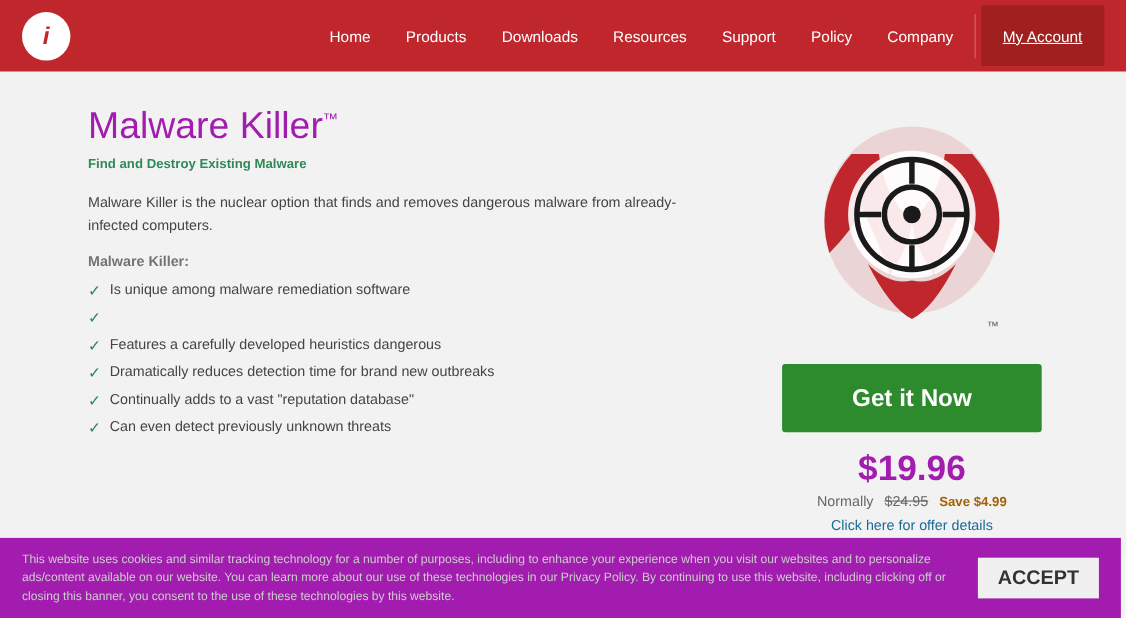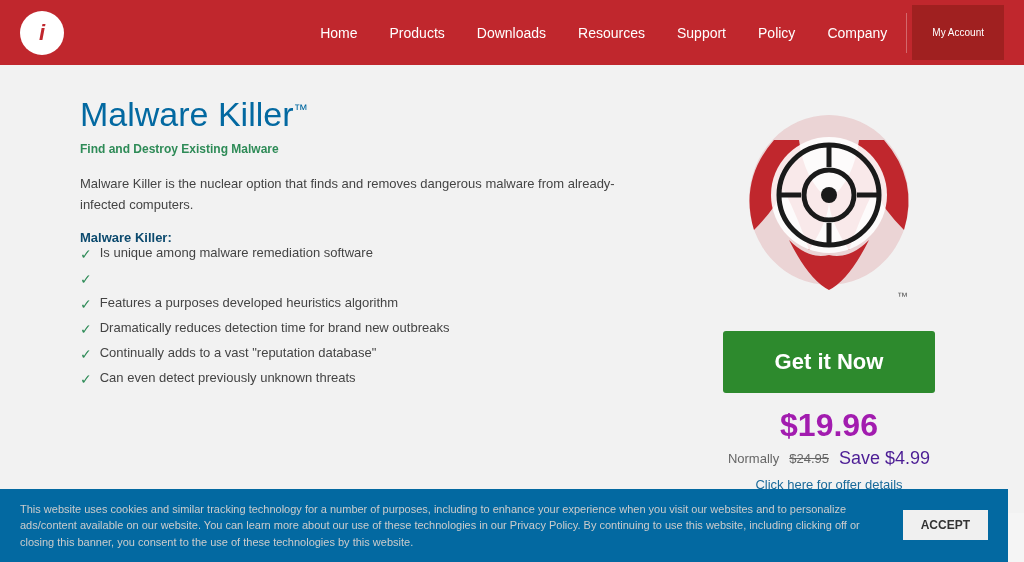--- a/index.html
+++ b/index.html
@@ -48,43 +48,44 @@
     .nav-divider {
       width: 1px;
       height: 40px;
       background: rgba(255,255,255,0.3);
       margin: 0 5px;
     }
     .my-account-btn {
       background: #a02020;
       color: white;
       padding: 10px 20px;
-      font-size: 10px;
+      font-size: 14px;
       cursor: pointer;
       border: none;
       height: 55px;
       display: flex;
       align-items: center;
+      text-decoration: underline;
     }
 
     
     .main {
       display: flex;
       padding: 30px 60px 20px 80px;
       background: #f2f2f2;
       min-height: 440px;
     }
     .left-content {
       flex: 1;
       padding-right: 40px;
     }
     .product-title {
       font-size: 34px;
       font-weight: 300;
-      color: #0369a1;
+      color: #a21caf;
       margin-bottom: 8px;
     }
     .product-title sup {
       font-size: 14px;
       vertical-align: super;
     }
     .product-subtitle {
       color: #2e8b57;
       font-size: 12px;
       font-weight: bold;
@@ -92,22 +93,23 @@
     }
     .product-desc {
       font-size: 13px;
       color: #444;
       line-height: 1.6;
       margin-bottom: 14px;
       max-width: 580px;
     }
     .features-title {
       font-size: 13px;
-      color: #0c4a6e;
-      font-weight: bold;
+      color: #737373;
+      font-weight: bold;
+      margin-bottom: 10px;
     }
     .features-list {
       list-style: none;
     }
     .features-list li {
       font-size: 13px;
       color: #444;
       margin-bottom: 8px;
       display: flex;
       align-items: flex-start;
@@ -131,21 +133,21 @@
       width: 220px;
       height: 220px;
       margin-bottom: 16px;
     }
     .get-now-btn {
       background: #2d8a2d;
       color: white;
       font-size: 22px;
       font-weight: bold;
       padding: 18px 0;
-      width: 212px;
+      width: 236px;
       border: none;
       cursor: pointer;
       border-radius: 3px;
       text-align: center;
       margin-bottom: 14px;
     }
     .price-section {
       text-align: center;
     }
     .price-main {
@@ -164,56 +166,56 @@
     .price-normally {
       font-size: 13px;
       color: #666;
     }
     .price-original {
       font-size: 13px;
       color: #666;
       text-decoration: line-through;
     }
     .price-save {
-      font-size: 18px;
-      color: #4c1d95;
-      font-weight: normal;
+      font-size: 12px;
+      color: #a16207;
+      font-weight: bold;
     }
     .offer-link {
       color: #1a6a9a;
       font-size: 13px;
       cursor: pointer;
       text-decoration: none;
     }
 
     
     .cookie-banner {
       position: absolute;
       bottom: 0;
       left: 0;
-      right: 16px;
-      background: #0369a1;
+      right: 5px;
+      background: #a21caf;
       color: #ccc;
       font-size: 11px;
       padding: 12px 20px;
       display: flex;
       align-items: center;
       gap: 20px;
       min-height: 52px;
     }
     .cookie-text {
       flex: 1;
       line-height: 1.5;
     }
     .accept-btn {
       background: #f0f0f0;
       color: #333;
       border: none;
       padding: 8px 18px;
-      font-size: 12px;
+      font-size: 18px;
       font-weight: bold;
       cursor: pointer;
       white-space: nowrap;
       flex-shrink: 0;
     }
   </style>
 </head>
 <body>
 
 <header class="header">
@@ -244,21 +246,21 @@
     <ul class="features-list">
       <li>
         <span class="check-icon">✓</span>
         <span>Is unique among malware remediation software</span>
       </li>
       <li>
         <span class="check-icon">✓</span>
       </li>
       <li>
         <span class="check-icon">✓</span>
-        <span>Features a purposes developed heuristics algorithm</span>
+        <span>Features a carefully developed heuristics dangerous</span>
       </li>
       <li>
         <span class="check-icon">✓</span>
         <span>Dramatically reduces detection time for brand new outbreaks</span>
       </li>
       <li>
         <span class="check-icon">✓</span>
         <span>Continually adds to a vast "reputation database"</span>
       </li>
       <li>

